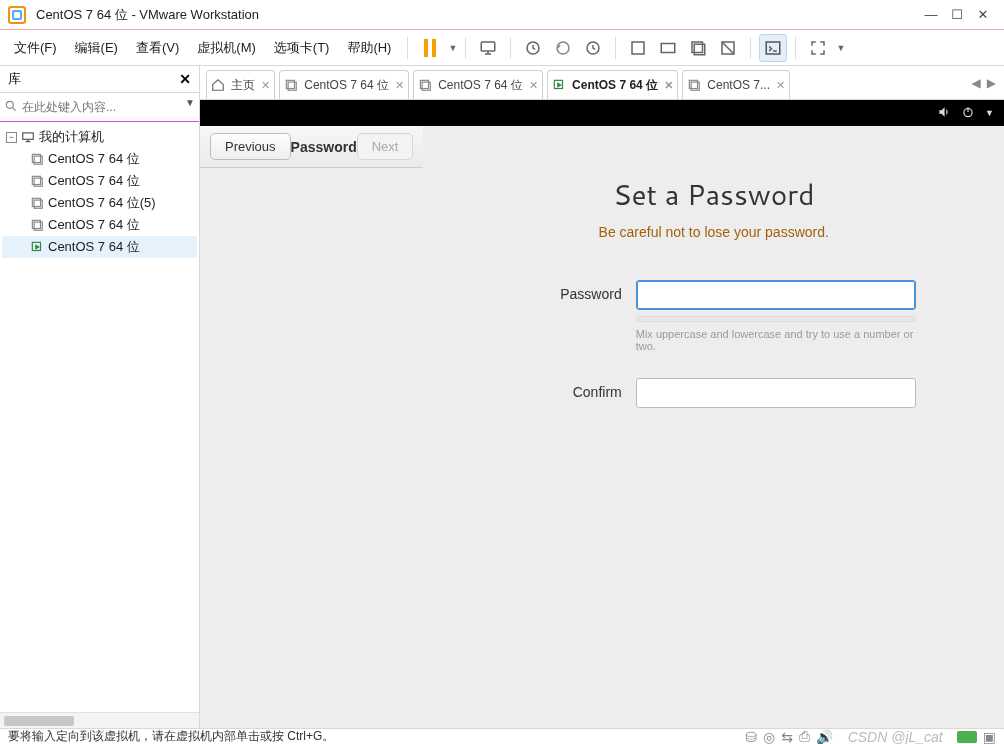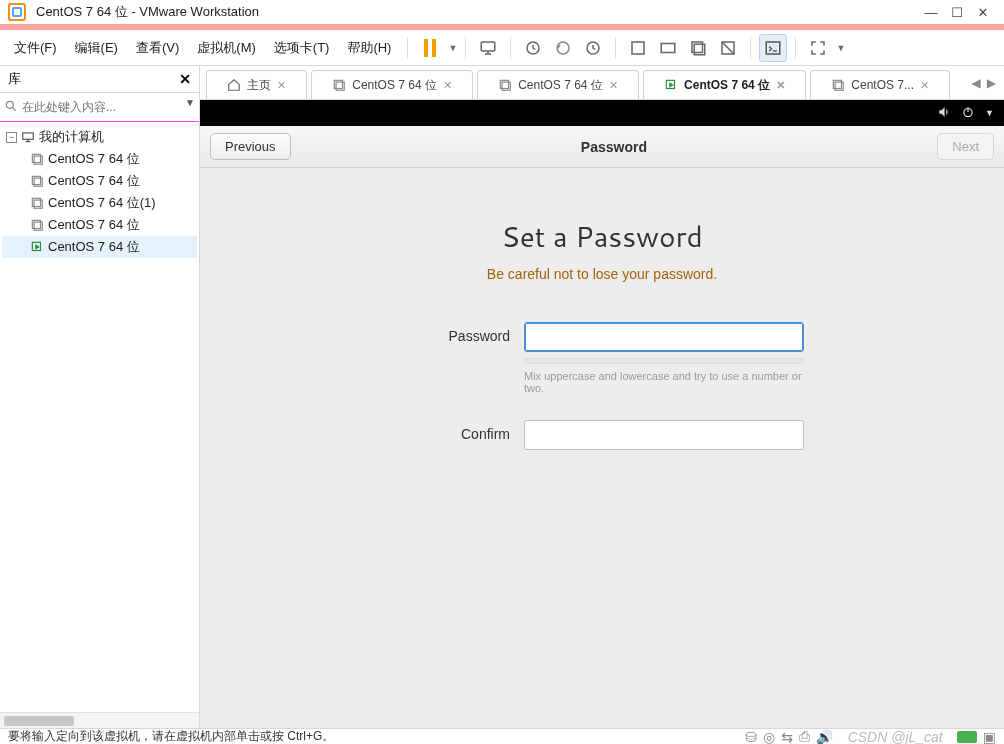--- a/index.html
+++ b/index.html
@@ -9,21 +9,21 @@
   background: #fff;
   width: 1004px;
   height: 744px;
   overflow: hidden;
   display: flex;
   flex-direction: column;
 }
 
 .titlebar {
   height: 30px; display:flex; align-items:center; padding:0 8px;
-  border-bottom:6px solid #fca5a5;
+  border-bottom:1px solid #fca5a5;
 }
 .app-icon { width:18px; height:18px; background:#fff; border:2px solid #f29111; border-radius:3px; position:relative; margin-right:10px;}
 .app-icon::after{content:"";position:absolute;inset:2px;border:2px solid #4dabf7;border-radius:2px;}
 .titlebar-title{font-size:13px; color:#222;}
 .titlebar-spacer{flex:1;}
 .winbtn{width:26px;height:22px;display:flex;align-items:center;justify-content:center;color:#444;font-size:13px;}
 
 .menubar{height:36px;display:flex;align-items:center;border-bottom:1px solid #d8d8d8; padding:0 6px; gap:2px;}
 .menuitem{padding:4px 8px;font-size:13px;color:#222;}
 .tb-sep{width:1px;height:22px;background:#ddd;margin:0 6px;}
@@ -47,29 +47,29 @@
 .tree-row{display:flex;align-items:center;padding:2px 4px;gap:4px;font-size:13px;color:#222;}
 .tree-row.indent{padding-left:28px;}
 .tree-row.sel{background:#e5f1fb;}
 .tog{width:11px;height:11px;border:1px solid #888;display:flex;align-items:center;justify-content:center;font-size:9px;line-height:9px;color:#555;}
 .vm-icon{width:14px;height:14px;display:inline-block;}
 .scrollgutter{height:16px;border-top:1px solid #e0e0e0;background:#f4f4f4;position:relative;}
 .scrollgutter::after{content:"";position:absolute;left:4px;top:3px;width:70px;height:10px;background:#c7c7c7;border-radius:2px;}
 
 .content{flex:1;display:flex;flex-direction:column;min-width:0;}
 .tabbar{height:34px;background:#fff;border-bottom:1px solid #d8d8d8;display:flex;align-items:stretch;padding-left:4px;}
-.tab{display:flex;align-items:center;gap:6px;padding:0 20px;border:1px solid #d0d0d0;border-bottom:none;border-radius:4px 4px 0 0;margin:4px 2px 0;font-size:12px;background:#fff;color:#444;max-width:180px;}
+.tab{display:flex;align-items:center;gap:6px;padding:0 4px;border:1px solid #d0d0d0;border-bottom:none;border-radius:4px 4px 0 0;margin:4px 2px 0;font-size:12px;background:#fff;color:#444;max-width:180px;}
 .tab .tab-label{white-space:nowrap;overflow:hidden;text-overflow:ellipsis;}
 .tab.active{font-weight:600;color:#222;}
 .tab .x{color:#999;font-size:11px;}
 .tabnav{margin-left:auto;display:flex;align-items:center;gap:6px;padding:0 8px;color:#888;}
 .vm-topbar{height:26px;background:#000;display:flex;align-items:center;justify-content:flex-end;padding:0 10px;gap:10px;color:#ddd;}
 .vm-topbar svg{width:14px;height:14px;}
 
-.gnome{flex:1;background:#ededed;display:flex;flex-direction:column;}
+.gnome{flex:1;background:#ededed;display:flex;flex-direction:row;}
 .gnome-header{height:42px;background:linear-gradient(#f7f7f7,#eaeaea);border-bottom:1px solid #ccc;display:flex;align-items:center;padding:0 10px;}
 .gbtn{border:1px solid #bdbdbd;background:linear-gradient(#fdfdfd,#efefef);border-radius:5px;padding:5px 14px;font-size:13px;color:#333;}
 .gbtn.disabled{color:#aaa;border-color:#d6d6d6;background:#f3f3f3;}
 .gnome-title{flex:1;text-align:center;font-size:14px;font-weight:600;color:#333;}
 .gform{flex:1;display:flex;flex-direction:column;align-items:center;padding-top:48px;}
 .gform h1{font-size:28px;font-weight:400;color:#333;margin-bottom:10px;font-family:Cantarell, "Segoe UI", sans-serif;}
 .gform .subtitle{font-size:14px;color:#a16207;margin-bottom:40px;}
 .formrow{display:flex;align-items:flex-start;gap:14px;margin-bottom:8px;}
 .formrow label{width:110px;text-align:right;font-size:14px;color:#333;padding-top:6px;}
 .formcol{display:flex;flex-direction:column;}
@@ -215,21 +215,21 @@
             <rect x="4" y="4" width="14" height="14"></rect>
             <rect x="7" y="7" width="14" height="14"></rect>
           </svg>
         <span>CentOS 7 64 位</span>
       </div>
       <div class="tree-row indent">
         <svg class="vm-icon" viewBox="0 0 24 24" fill="none" stroke="#888" stroke-width="2">
             <rect x="4" y="4" width="14" height="14"></rect>
             <rect x="7" y="7" width="14" height="14"></rect>
           </svg>
-        <span>CentOS 7 64 位(1)</span>
+        <span>CentOS 7 64 位(5)</span>
       </div>
       <div class="tree-row indent">
         <svg class="vm-icon" viewBox="0 0 24 24" fill="none" stroke="#888" stroke-width="2">
             <rect x="4" y="4" width="14" height="14"></rect>
             <rect x="7" y="7" width="14" height="14"></rect>
           </svg>
         <span>CentOS 7 64 位</span>
       </div>
       <div class="tree-row indent sel">
         <svg class="vm-icon" viewBox="0 0 24 24" fill="none" stroke="#2b8a3e" stroke-width="2">

